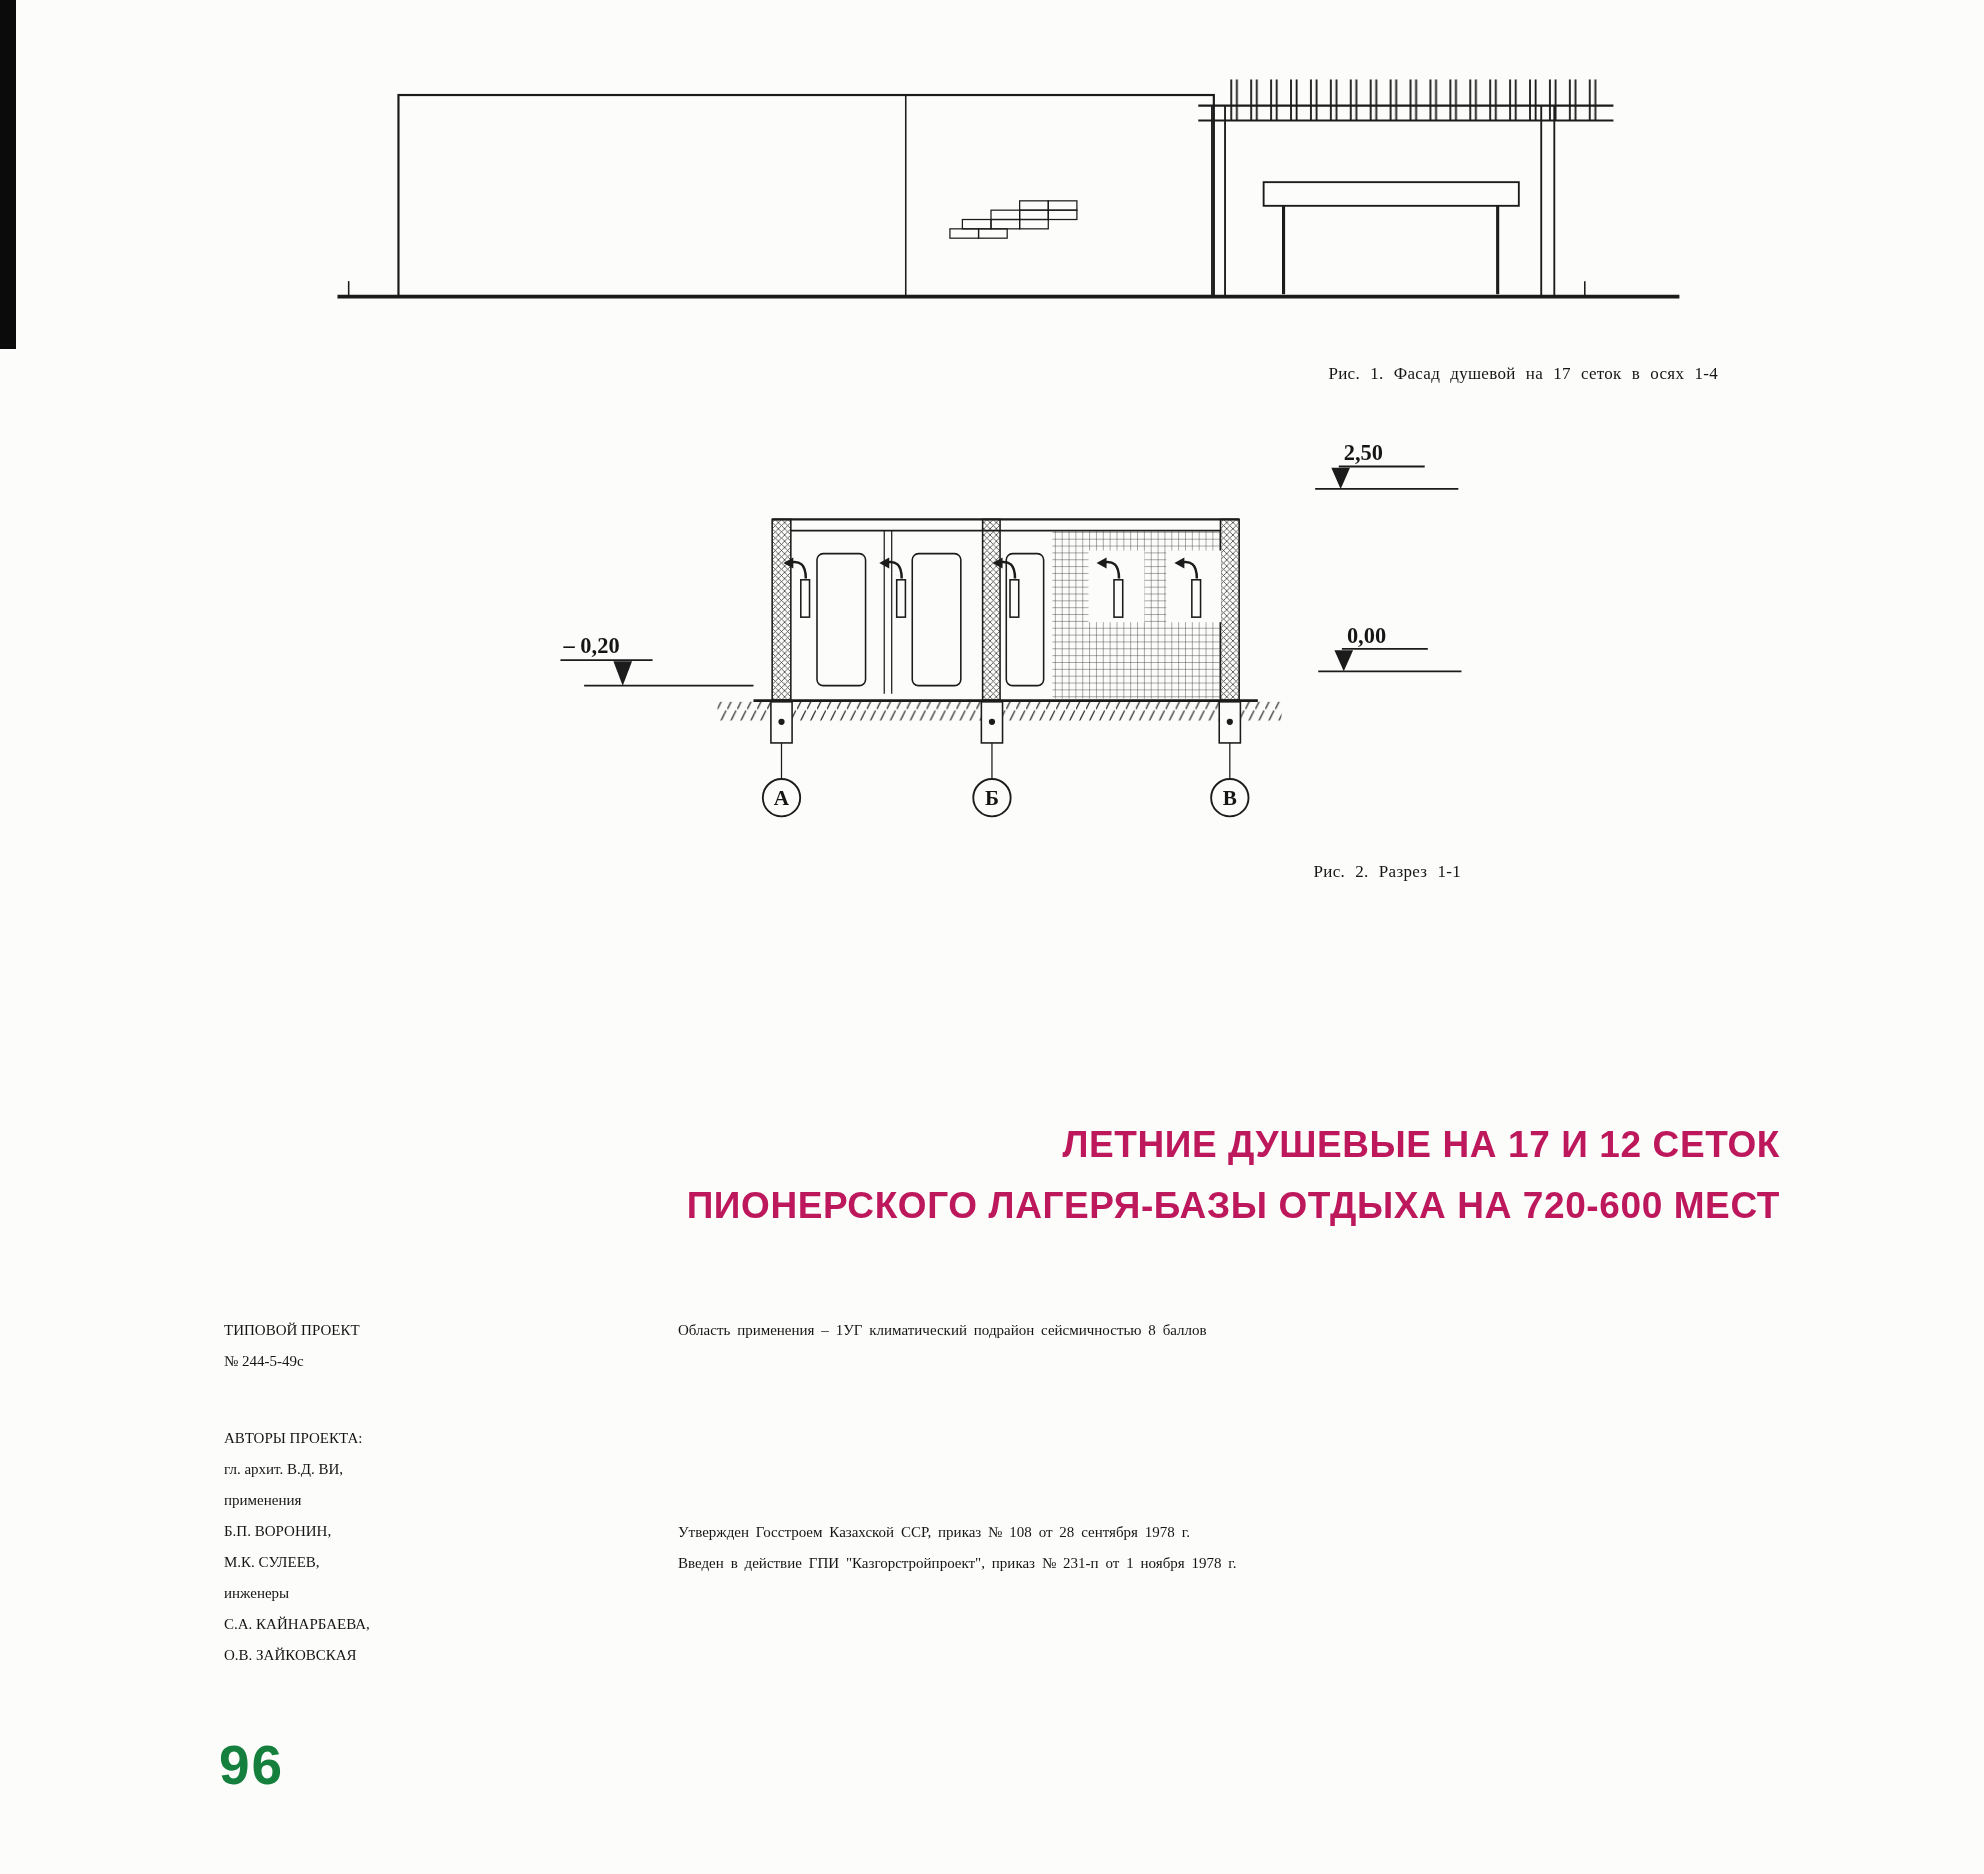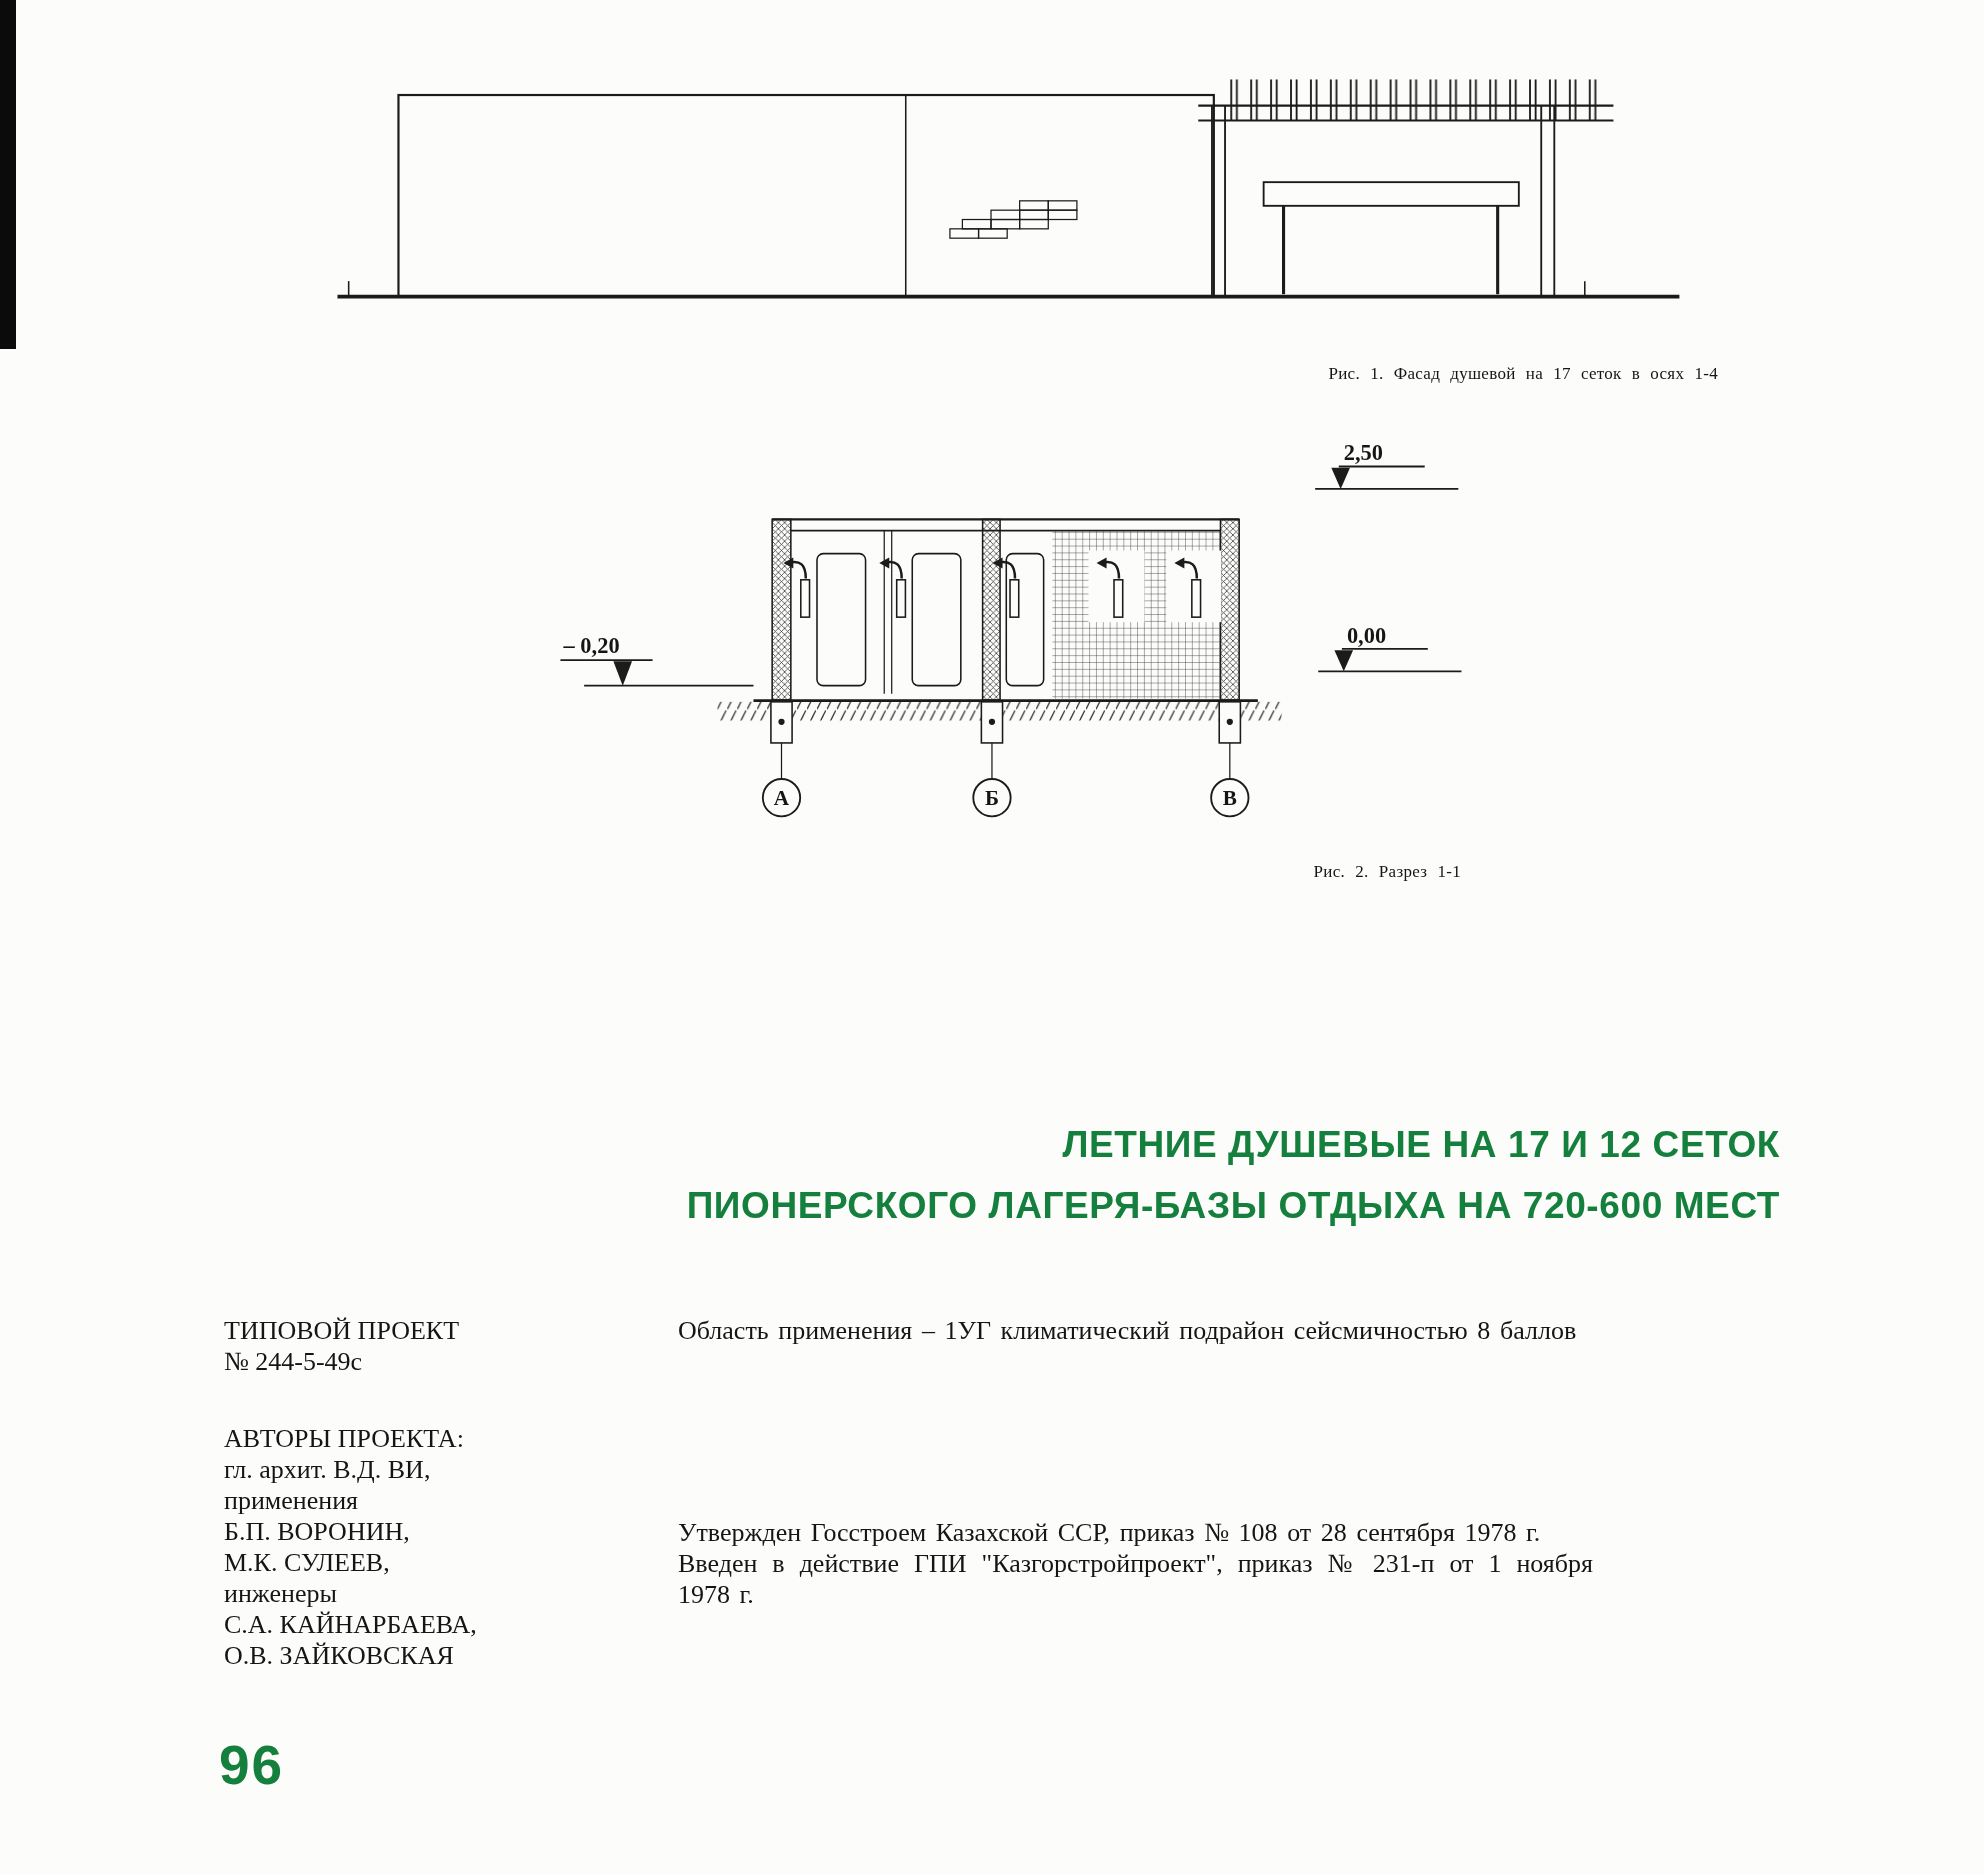--- a/index.html
+++ b/index.html
@@ -8,24 +8,24 @@
     background:#fcfcfa;color:#161616;overflow:hidden;
     font-family:"Liberation Serif",serif;
   }
   .abs{position:absolute;}
   .cap{
     font-family:"Liberation Serif",serif;font-size:17px;
     letter-spacing:0.3px;word-spacing:5.6px;text-align:right;color:#151515;
   }
   .title{
     font-family:"Liberation Sans",sans-serif;font-weight:bold;font-size:37px;
-    line-height:61px;letter-spacing:0.6px;text-align:right;color:#15803d;
+    line-height:61px;letter-spacing:0.6px;text-align:right;color:#be185d;
   }
   .col{
-    font-family:"Liberation Serif",serif;font-size:26px;line-height:31px;color:#151515;
+    font-family:"Liberation Serif",serif;font-size:15px;line-height:31px;color:#151515;
   }
   .just{text-align:justify;word-spacing:3.1px;}
   .pageno{
     font-family:"Liberation Sans",sans-serif;font-weight:bold;font-size:55px;
     letter-spacing:1.9px;color:#15803d;
   }
   p{margin:0;}
   svg{display:block;}
   svg text{font-family:"Liberation Serif",serif;fill:#151515;}
   .shadow{background:#0b0b0b;}

